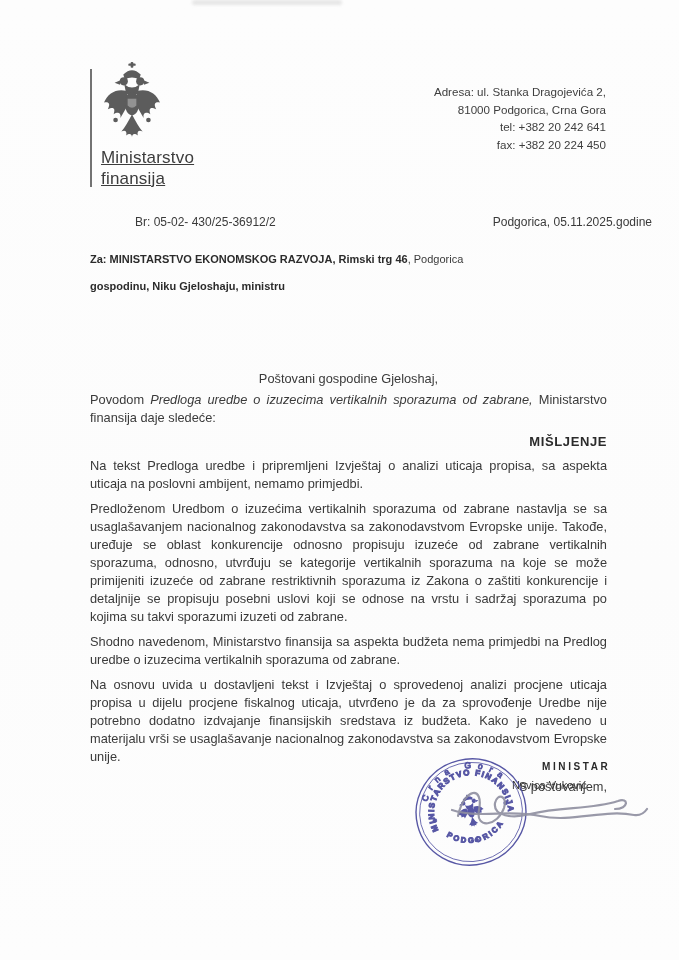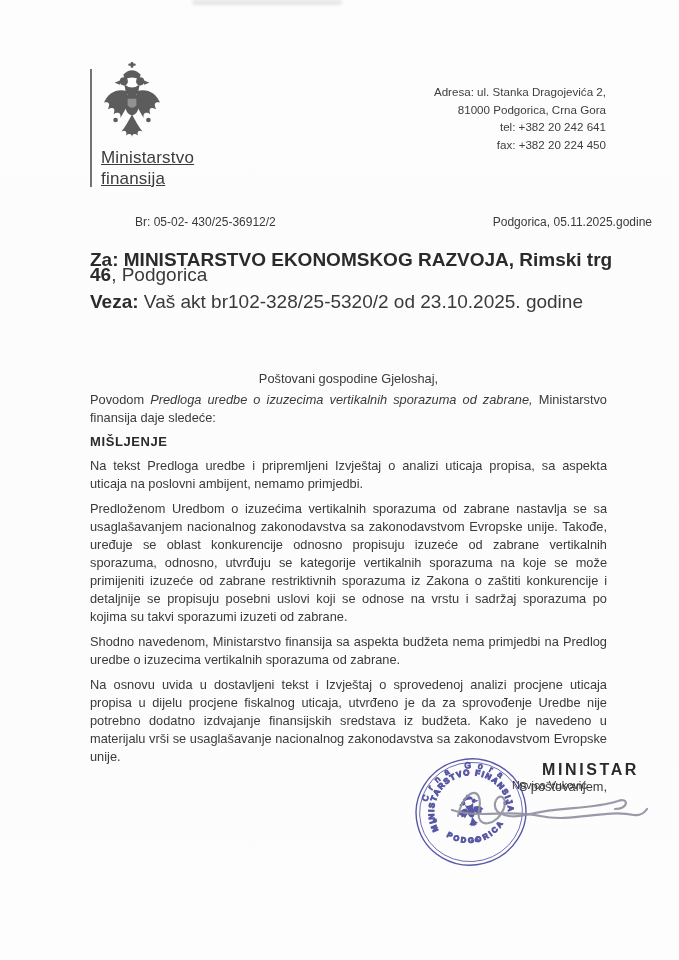--- a/index.html
+++ b/index.html
@@ -18,33 +18,33 @@
   }
   .smudge{position:absolute;left:192px;top:0;width:150px;height:5px;background:#e6e6e6;border-radius:3px;filter:blur(1.6px);}
   
   .brand-rule{position:absolute;left:90px;top:69px;width:2px;height:118px;background:#5a5a5a;opacity:.85;}
   .coa{position:absolute;left:101px;top:62px;width:62px;height:85px;color:#4f4f4f;filter:blur(.35px);opacity:.92;}
   .ministry-name{position:absolute;left:101px;top:147px;font-size:17px;line-height:21px;color:#3c3c3c;letter-spacing:.2px;text-decoration:underline;}
   .address{position:absolute;right:73px;top:83px;text-align:right;font-size:11.6px;line-height:17.6px;color:#3e3e3e;}
   
   .ref-row{position:absolute;left:90px;top:215px;width:517px;display:flex;justify-content:space-between;font-size:12px;margin-left:45px;}
   
-  .recipient{position:absolute;left:90px;top:252px;width:524px;font-size:19px;}
+  .recipient{position:absolute;left:90px;top:252px;width:524px;font-size:11px;}
   .recipient p{margin:0 0 12px 0;line-height:15px;}
   b,strong,.bold{font-weight:bold;color:var(--c-text_bold);}
   
   .letter{position:absolute;left:90px;top:370px;width:517px;font-size:12.8px;line-height:18px;}
   .letter p{margin:0 0 7px 0;text-align:justify;}
   .letter .salutation{text-align:center;margin-bottom:3px;}
   .letter .intro{margin-bottom:6px;}
-  .opinion-heading{text-align:left;font-weight:bold;color:var(--c-text_bold);letter-spacing:.6px;margin:1px 0 6px 0;font-size:13px;}
+  .opinion-heading{text-align:right;font-weight:bold;color:var(--c-text_bold);letter-spacing:.6px;margin:1px 0 6px 0;font-size:13px;}
   .letter .closing{text-align:right;margin-top:12px;}
   em{}
   
-  .minister-title{position:absolute;left:514px;top:761px;font-size:16px;font-weight:bold;letter-spacing:2.6px;color:#2a2a2a;white-space:nowrap;padding-left:28px;}
+  .minister-title{position:absolute;left:514px;top:761px;font-size:10px;font-weight:bold;letter-spacing:2.6px;color:#2a2a2a;white-space:nowrap;padding-left:28px;}
   .minister-name{position:absolute;left:512px;top:779px;font-size:11px;color:#333;white-space:nowrap;}
   .stamp{position:absolute;left:405px;top:753px;width:132px;height:122px;color:var(--c-stamp_ink);filter:blur(.3px);opacity:.92;}
   .stamp text{fill:currentColor;}
   .stamp .ring-text{font-size:8px;font-weight:bold;letter-spacing:1.4px;font-family:"Liberation Sans",sans-serif;}
   .stamp .bottom-text{font-size:7.6px;font-weight:bold;letter-spacing:2.2px;font-family:"Liberation Sans",sans-serif;}
   .stamp .outer-text{font-size:8.4px;letter-spacing:6.5px;font-family:"Liberation Sans",sans-serif;}
   .stamp .sep{font-size:9px;font-weight:bold;}
   .signature{position:absolute;left:448px;top:776px;width:205px;height:68px;color:var(--c-signature_ink);opacity:.9;}
 </style>
 </head>
@@ -86,21 +86,21 @@
     <div>fax: +382 20 224 450</div>
   </div>
 
   <div class="ref-row">
     <span>Br: 05-02- 430/25-36912/2</span>
     <span>Podgorica, 05.11.2025.godine</span>
   </div>
 
   <div class="recipient">
     <p><b>Za: MINISTARSTVO EKONOMSKOG RAZVOJA, Rimski trg 46</b><span>, Podgorica</span></p>
-    <p><b>Veza:</b><span> Vaš akt br102-328/25-5320/2 od 23.10.2025. godine</span></p>
+    <p><b>gospodinu, Niku Gjeloshaju, ministru</b></p>
   </div>
 
   <div class="letter">
     <p class="salutation">Poštovani gospodine Gjeloshaj,</p>
     <p class="intro"><span>Povodom </span><em>Predloga uredbe o izuzecima vertikalnih sporazuma od zabrane,</em><span> Ministarstvo finansija daje sledeće:</span></p>
     <div class="opinion-heading">MIŠLJENJE</div>
     <p>Na tekst Predloga uredbe i pripremljeni Izvještaj o analizi uticaja propisa, sa aspekta uticaja na poslovni ambijent, nemamo primjedbi.</p>
     <p>Predloženom Uredbom o izuzećima vertikalnih sporazuma od zabrane nastavlja se sa usaglašavanjem nacionalnog zakonodavstva sa zakonodavstvom Evropske unije. Takođe, uređuje se oblast konkurencije odnosno propisuju izuzeće od zabrane vertikalnih sporazuma, odnosno, utvrđuju se kategorije vertikalnih sporazuma na koje se može primijeniti izuzeće od zabrane restriktivnih sporazuma iz Zakona o zaštiti konkurencije i detaljnije se propisuju posebni uslovi koji se odnose na vrstu i sadržaj sporazuma po kojima su takvi sporazumi izuzeti od zabrane.</p>
     <p>Shodno navedenom, Ministarstvo finansija sa aspekta budžeta nema primjedbi na Predlog uredbe o izuzecima vertikalnih sporazuma od zabrane.</p>
     <p>Na osnovu uvida u dostavljeni tekst i Izvještaj o sprovedenoj analizi procjene uticaja propisa u dijelu procjene fiskalnog uticaja, utvrđeno je da za sprovođenje Uredbe nije potrebno dodatno izdvajanje finansijskih sredstava iz budžeta. Kako je navedeno u materijalu vrši se usaglašavanje nacionalnog zakonodavstva sa zakonodavstvom Evropske unije.</p>

